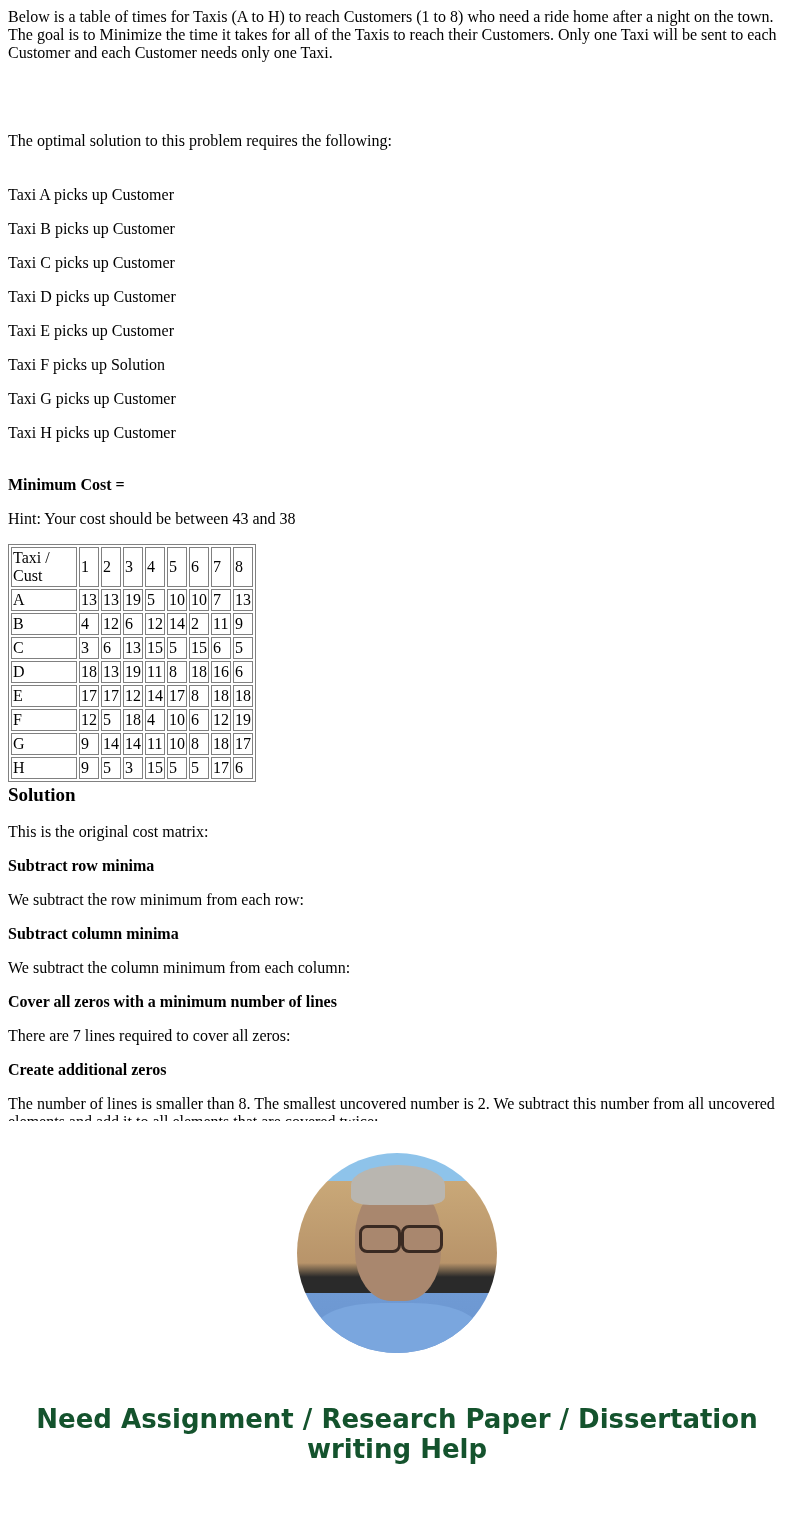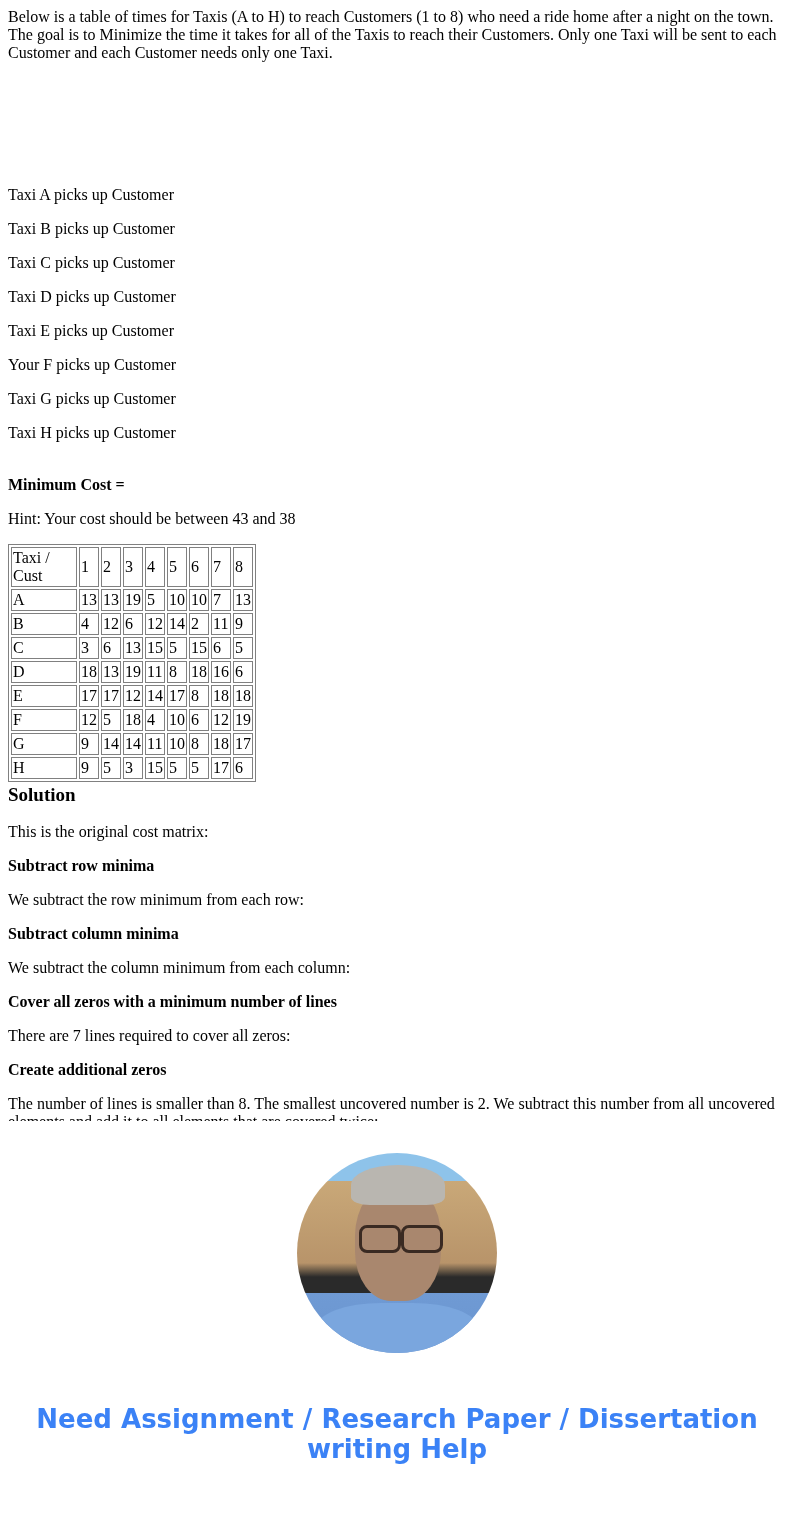--- a/index.html
+++ b/index.html
@@ -19,34 +19,35 @@
   .step { position: absolute; left: 0; }
   .bold { font-weight: bold; text-align: center; }
   .avatar { position: absolute; left: 297px; top: 1153px; width: 200px; height: 200px; border-radius: 50%; overflow: hidden;
             background: linear-gradient(180deg, #8ec3ea 0%, #8ec3ea 14%, #c9a878 14%, #b8946a 55%, #2a2a2a 62%, #2a2a2a 70%, #6f9ad4 70%, #6a95cf 100%); }
   .avatar .face { position: absolute; left: 58px; top: 30px; width: 86px; height: 118px; border-radius: 45% 45% 42% 42%; background: #a9876e; }
   .avatar .hair { position: absolute; left: 54px; top: 12px; width: 94px; height: 40px; border-radius: 50% 50% 20% 20%; background: #b9b6b0; }
   .avatar .glass-l, .avatar .glass-r { position: absolute; top: 72px; width: 36px; height: 22px; border: 3px solid #3a2a22; border-radius: 8px; }
   .avatar .glass-l { left: 62px; } .avatar .glass-r { left: 104px; }
   .avatar .shirt { position: absolute; left: 20px; top: 150px; width: 160px; height: 60px; background: #7aa6de; border-radius: 40% 40% 0 0; }
   .banner { position: absolute; left: 0; top: 1404px; width: 794px; text-align: center;
-            font-family: "DejaVu Sans", sans-serif; font-weight: bold; font-size: 26px; line-height: 30px; color: #3b82f6; }
+            font-family: "DejaVu Sans", sans-serif; font-weight: bold; font-size: 26px; line-height: 30px; color: #14532d; }
 </style>
 </head>
 <body>
 
 <div class="content">
   <p class="intro">Below is a table of times for Taxis (A to H) to reach Customers (1 to 8) who need a ride home after a night on the town. The goal is to Minimize the time it takes for all of the Taxis to reach their Customers. Only one Taxi will be sent to each Customer and each Customer needs only one Taxi.</p>
+  <p class="req">The optimal solution to this problem requires the following:</p>
 
   <p class="pick" style="top:186px">Taxi A picks up Customer</p>
   <p class="pick" style="top:220px">Taxi B picks up Customer</p>
   <p class="pick" style="top:254px">Taxi C picks up Customer</p>
   <p class="pick" style="top:288px">Taxi D picks up Customer</p>
   <p class="pick" style="top:322px">Taxi E picks up Customer</p>
-  <p class="pick" style="top:356px">Your F picks up Customer</p>
+  <p class="pick" style="top:356px">Taxi F picks up Solution</p>
   <p class="pick" style="top:390px">Taxi G picks up Customer</p>
   <p class="pick" style="top:424px">Taxi H picks up Customer</p>
 
   <p class="mincost">Minimum Cost =</p>
   <p class="hint">Hint: Your cost should be between 43 and 38</p>
 
   <table class="cost">
     <tbody>
         <tr>
       <td class="rowhead">Taxi / Cust</td>

